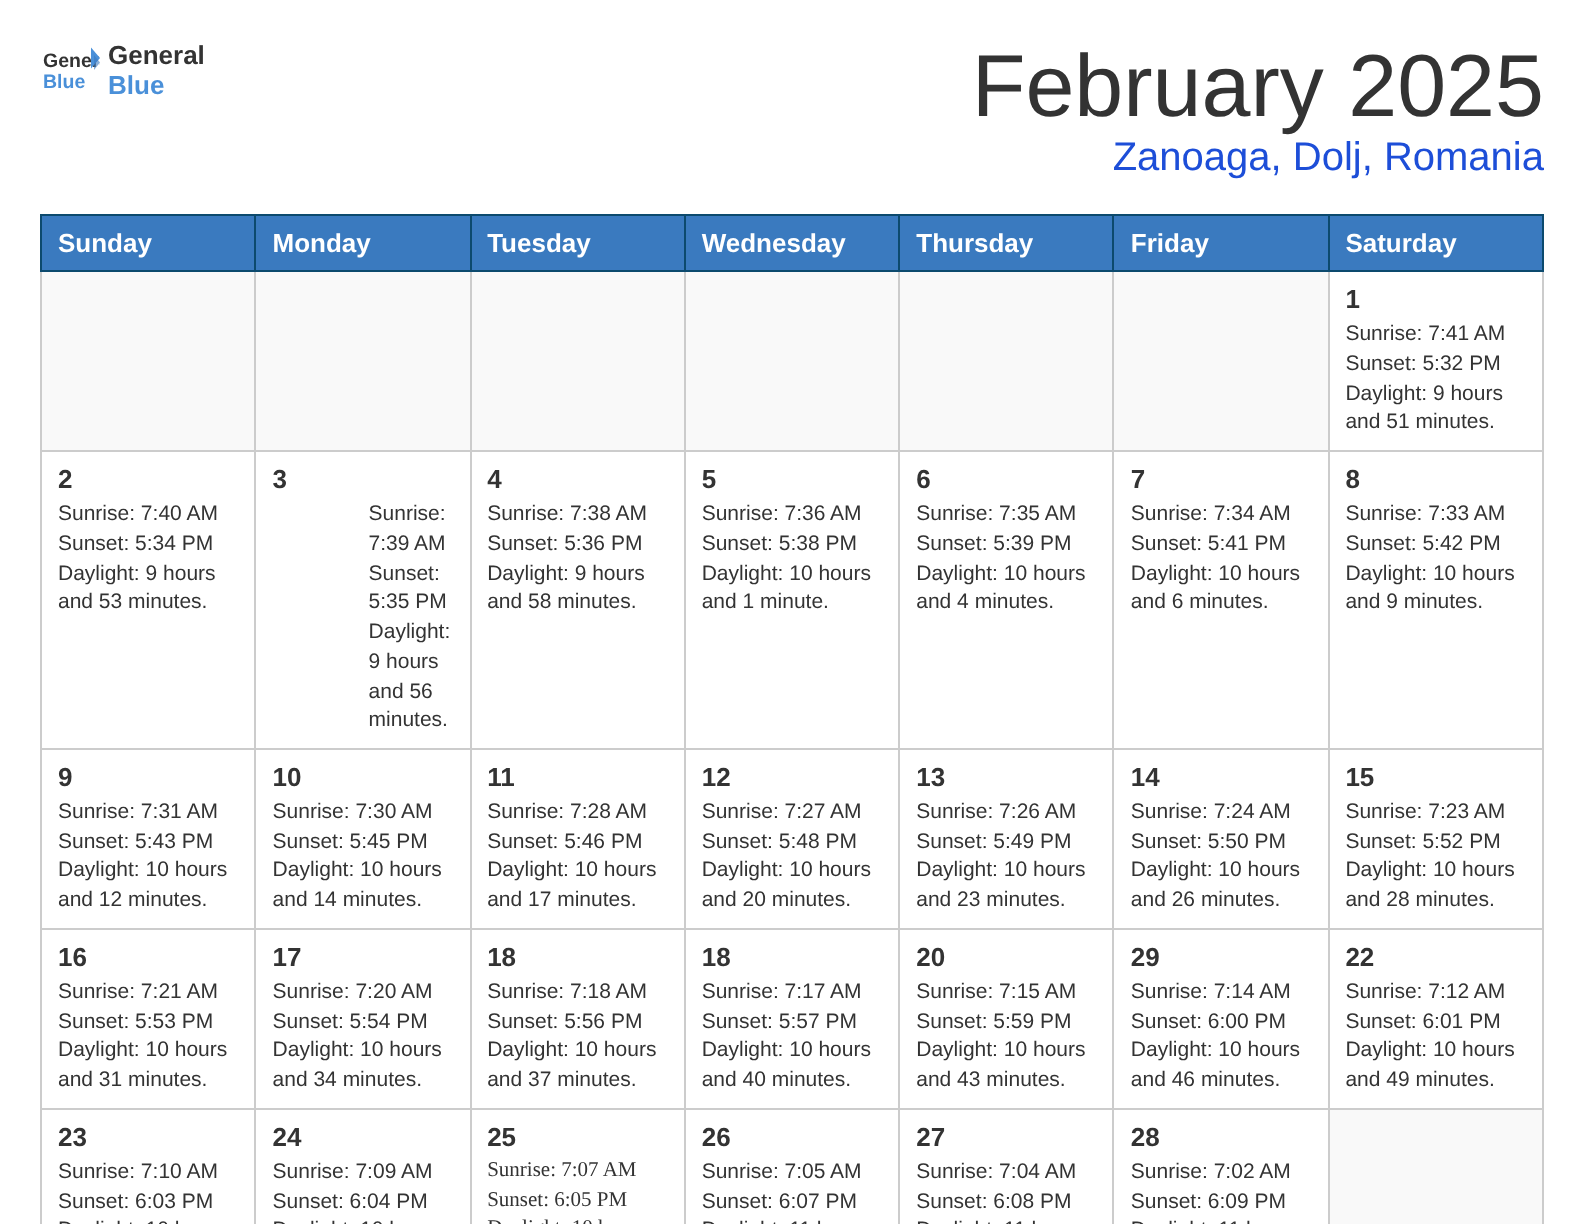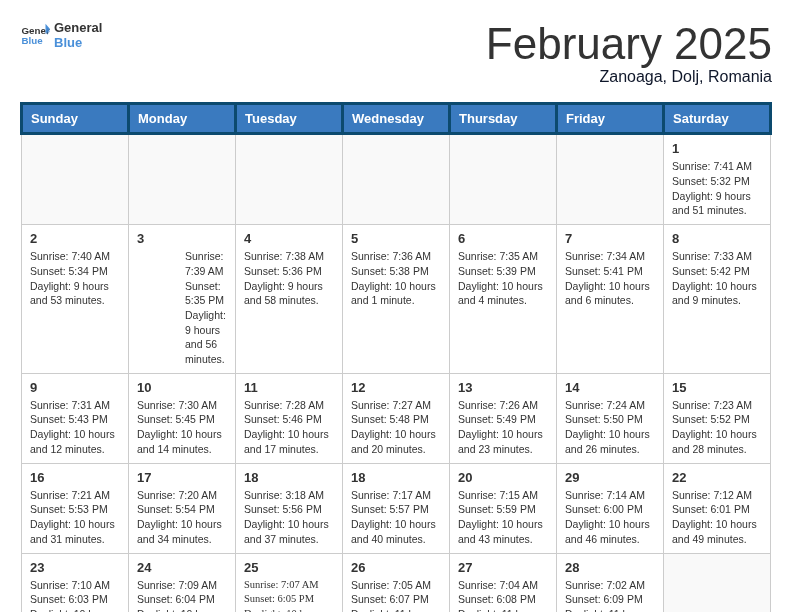--- a/index.html
+++ b/index.html
@@ -28,36 +28,36 @@
     .title-block {
       text-align: right;
     }
     .month-title {
       font-size: 44px;
       font-weight: normal;
       color: #333;
       line-height: 1.1;
     }
     .subtitle {
-      font-size: 16px;
-      color: #0f172a;
+      font-size: 20px;
+      color: #1d4ed8;
     }
     .calendar {
       width: 100%;
       border-collapse: collapse;
       border: 1px solid #ccc;
     }
     .calendar th {
       background-color: #3a7abf;
       color: #fff;
       font-size: 13px;
       font-weight: bold;
       padding: 6px 8px;
       text-align: left;
-      border: 3px solid #0c4a6e;
+      border: 1px solid #0c4a6e;
     }
     .calendar td {
       width: calc(100% / 7);
       vertical-align: top;
       padding: 6px 8px;
       border: 1px solid #ccc;
       min-height: 85px;
       font-size: 11px;
       color: #333;
       background: #fff;
@@ -225,21 +225,21 @@
 Daylight: 10 hours and 31 minutes.</div>
         </td>
         <td>
           <span class="day-number">17</span>
           <div class="day-info" style="white-space: pre-line;">Sunrise: 7:20 AM
 Sunset: 5:54 PM
 Daylight: 10 hours and 34 minutes.</div>
         </td>
         <td>
           <span class="day-number">18</span>
-          <div class="day-info" style="white-space: pre-line;">Sunrise: 3:18 AM
+          <div class="day-info" style="white-space: pre-line;">Sunrise: 7:18 AM
 Sunset: 5:56 PM
 Daylight: 10 hours and 37 minutes.</div>
         </td>
         <td>
           <span class="day-number">18</span>
           <div class="day-info" style="white-space: pre-line;">Sunrise: 7:17 AM
 Sunset: 5:57 PM
 Daylight: 10 hours and 40 minutes.</div>
         </td>
         <td>

